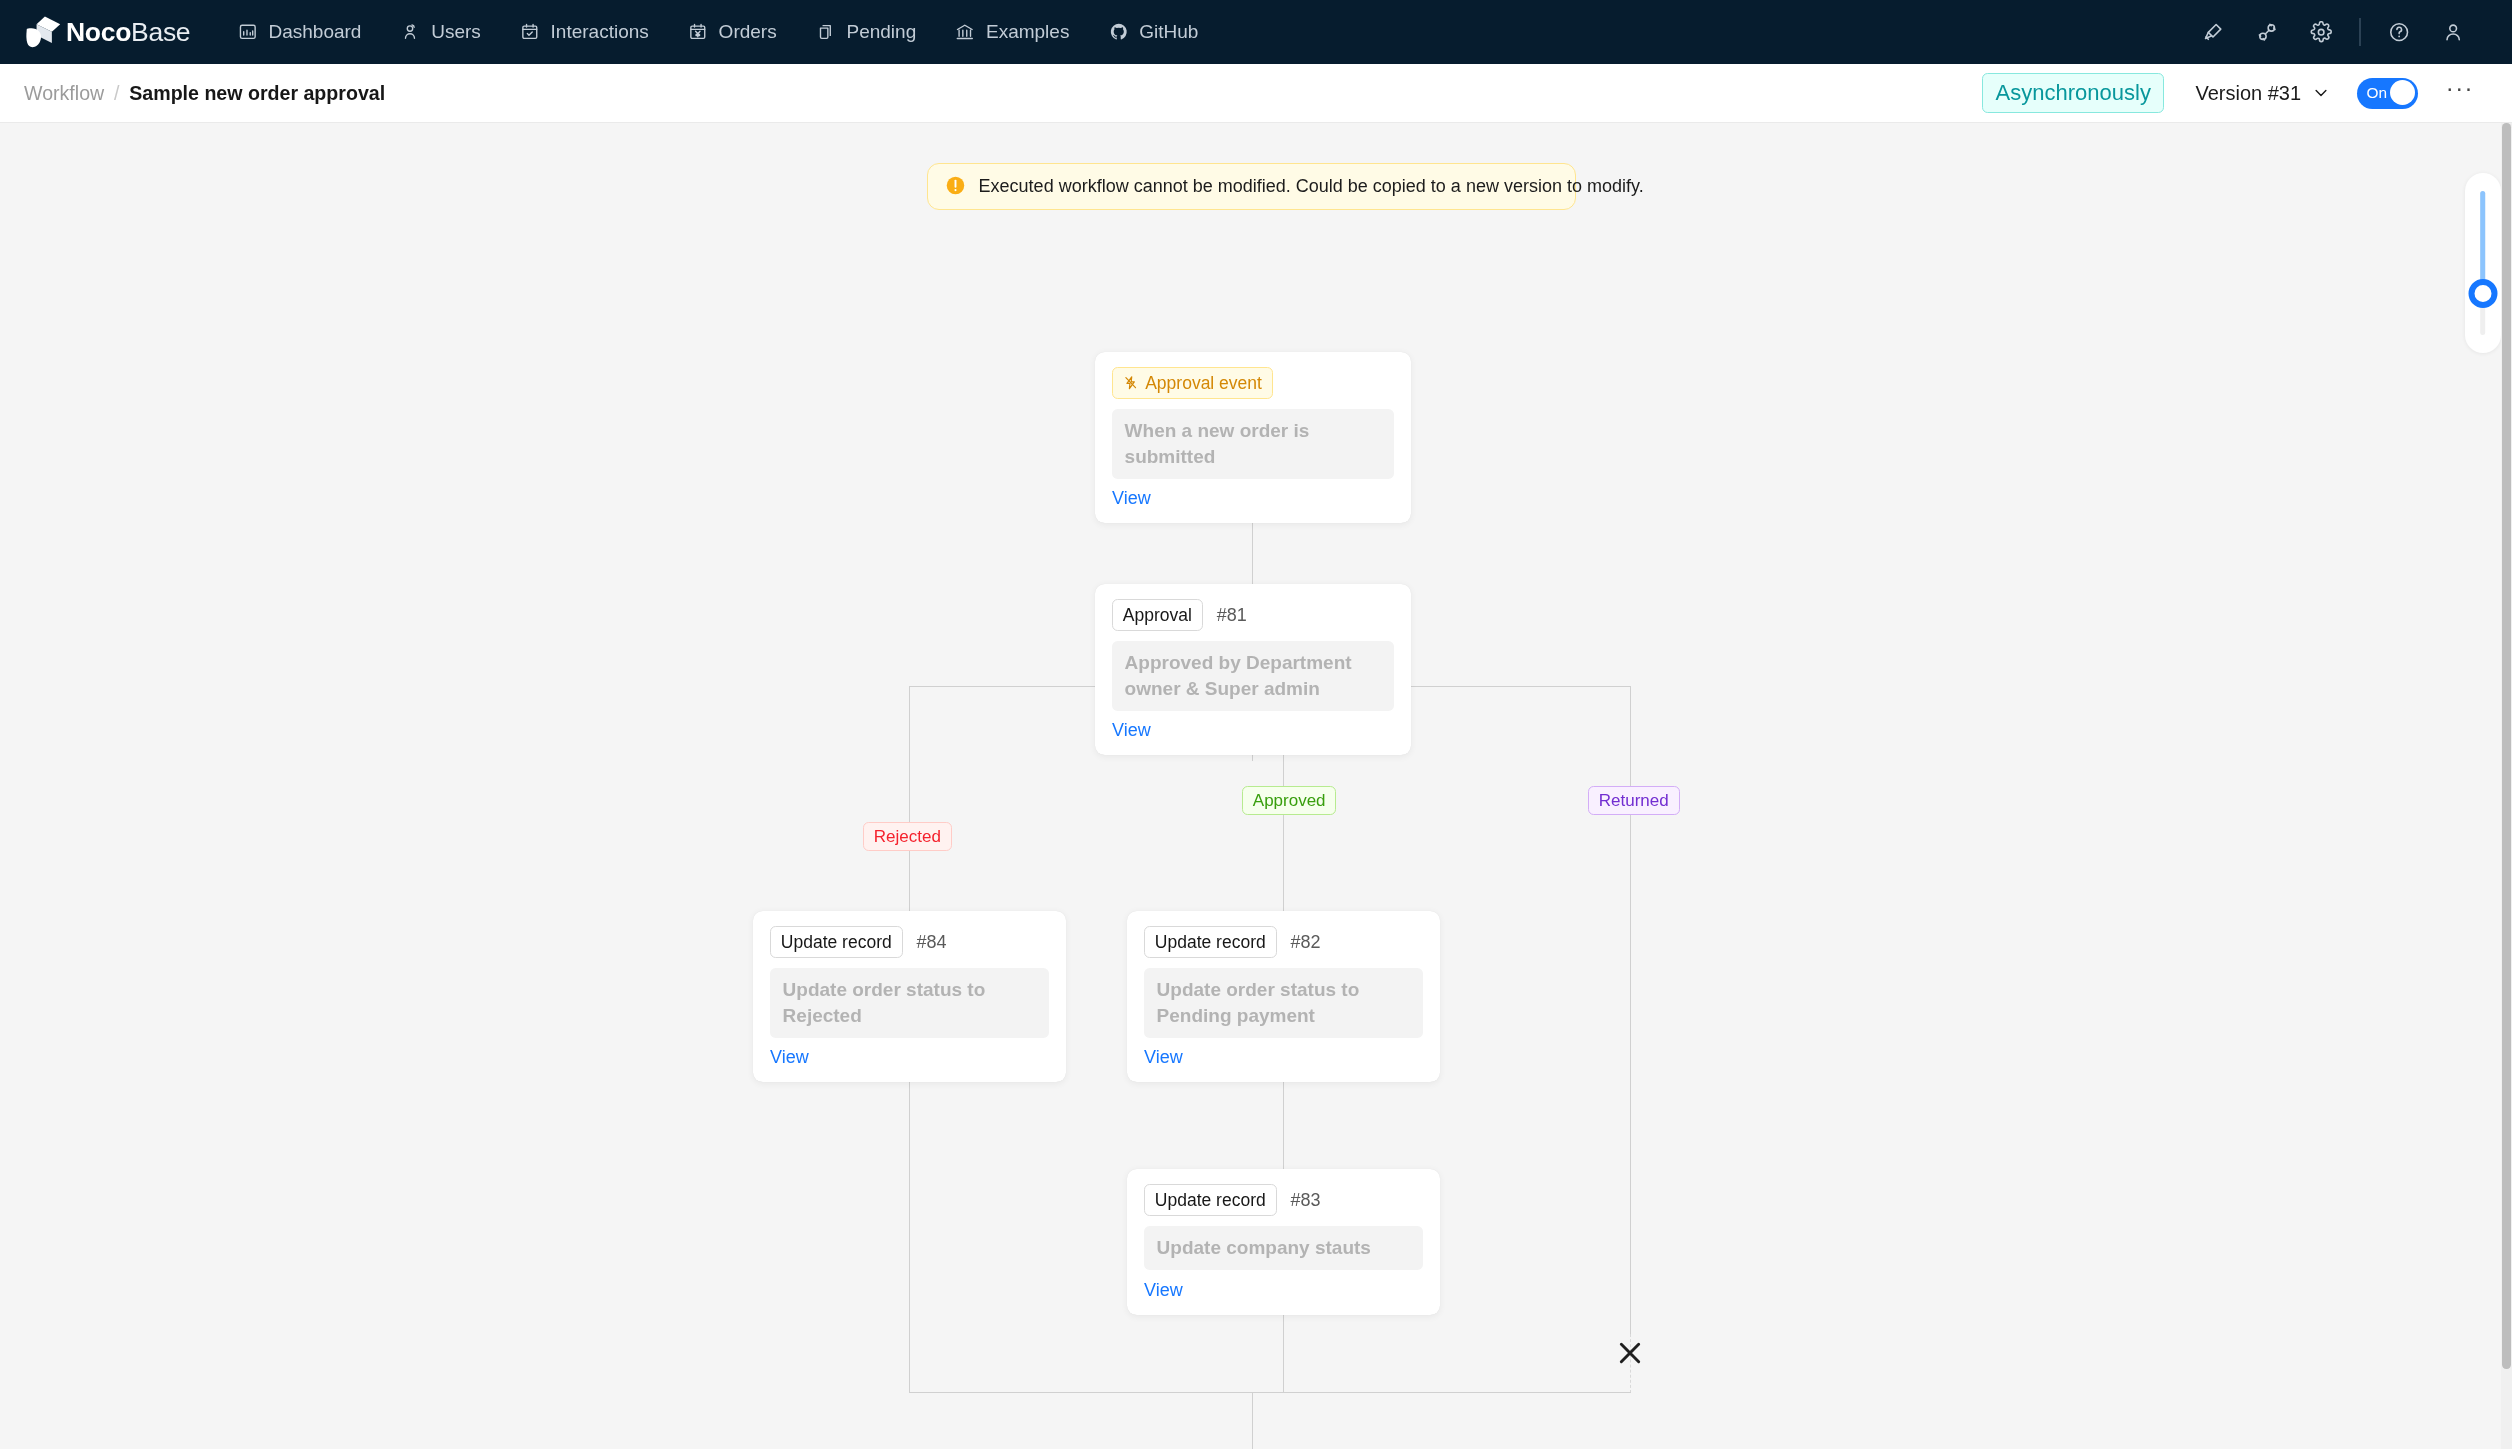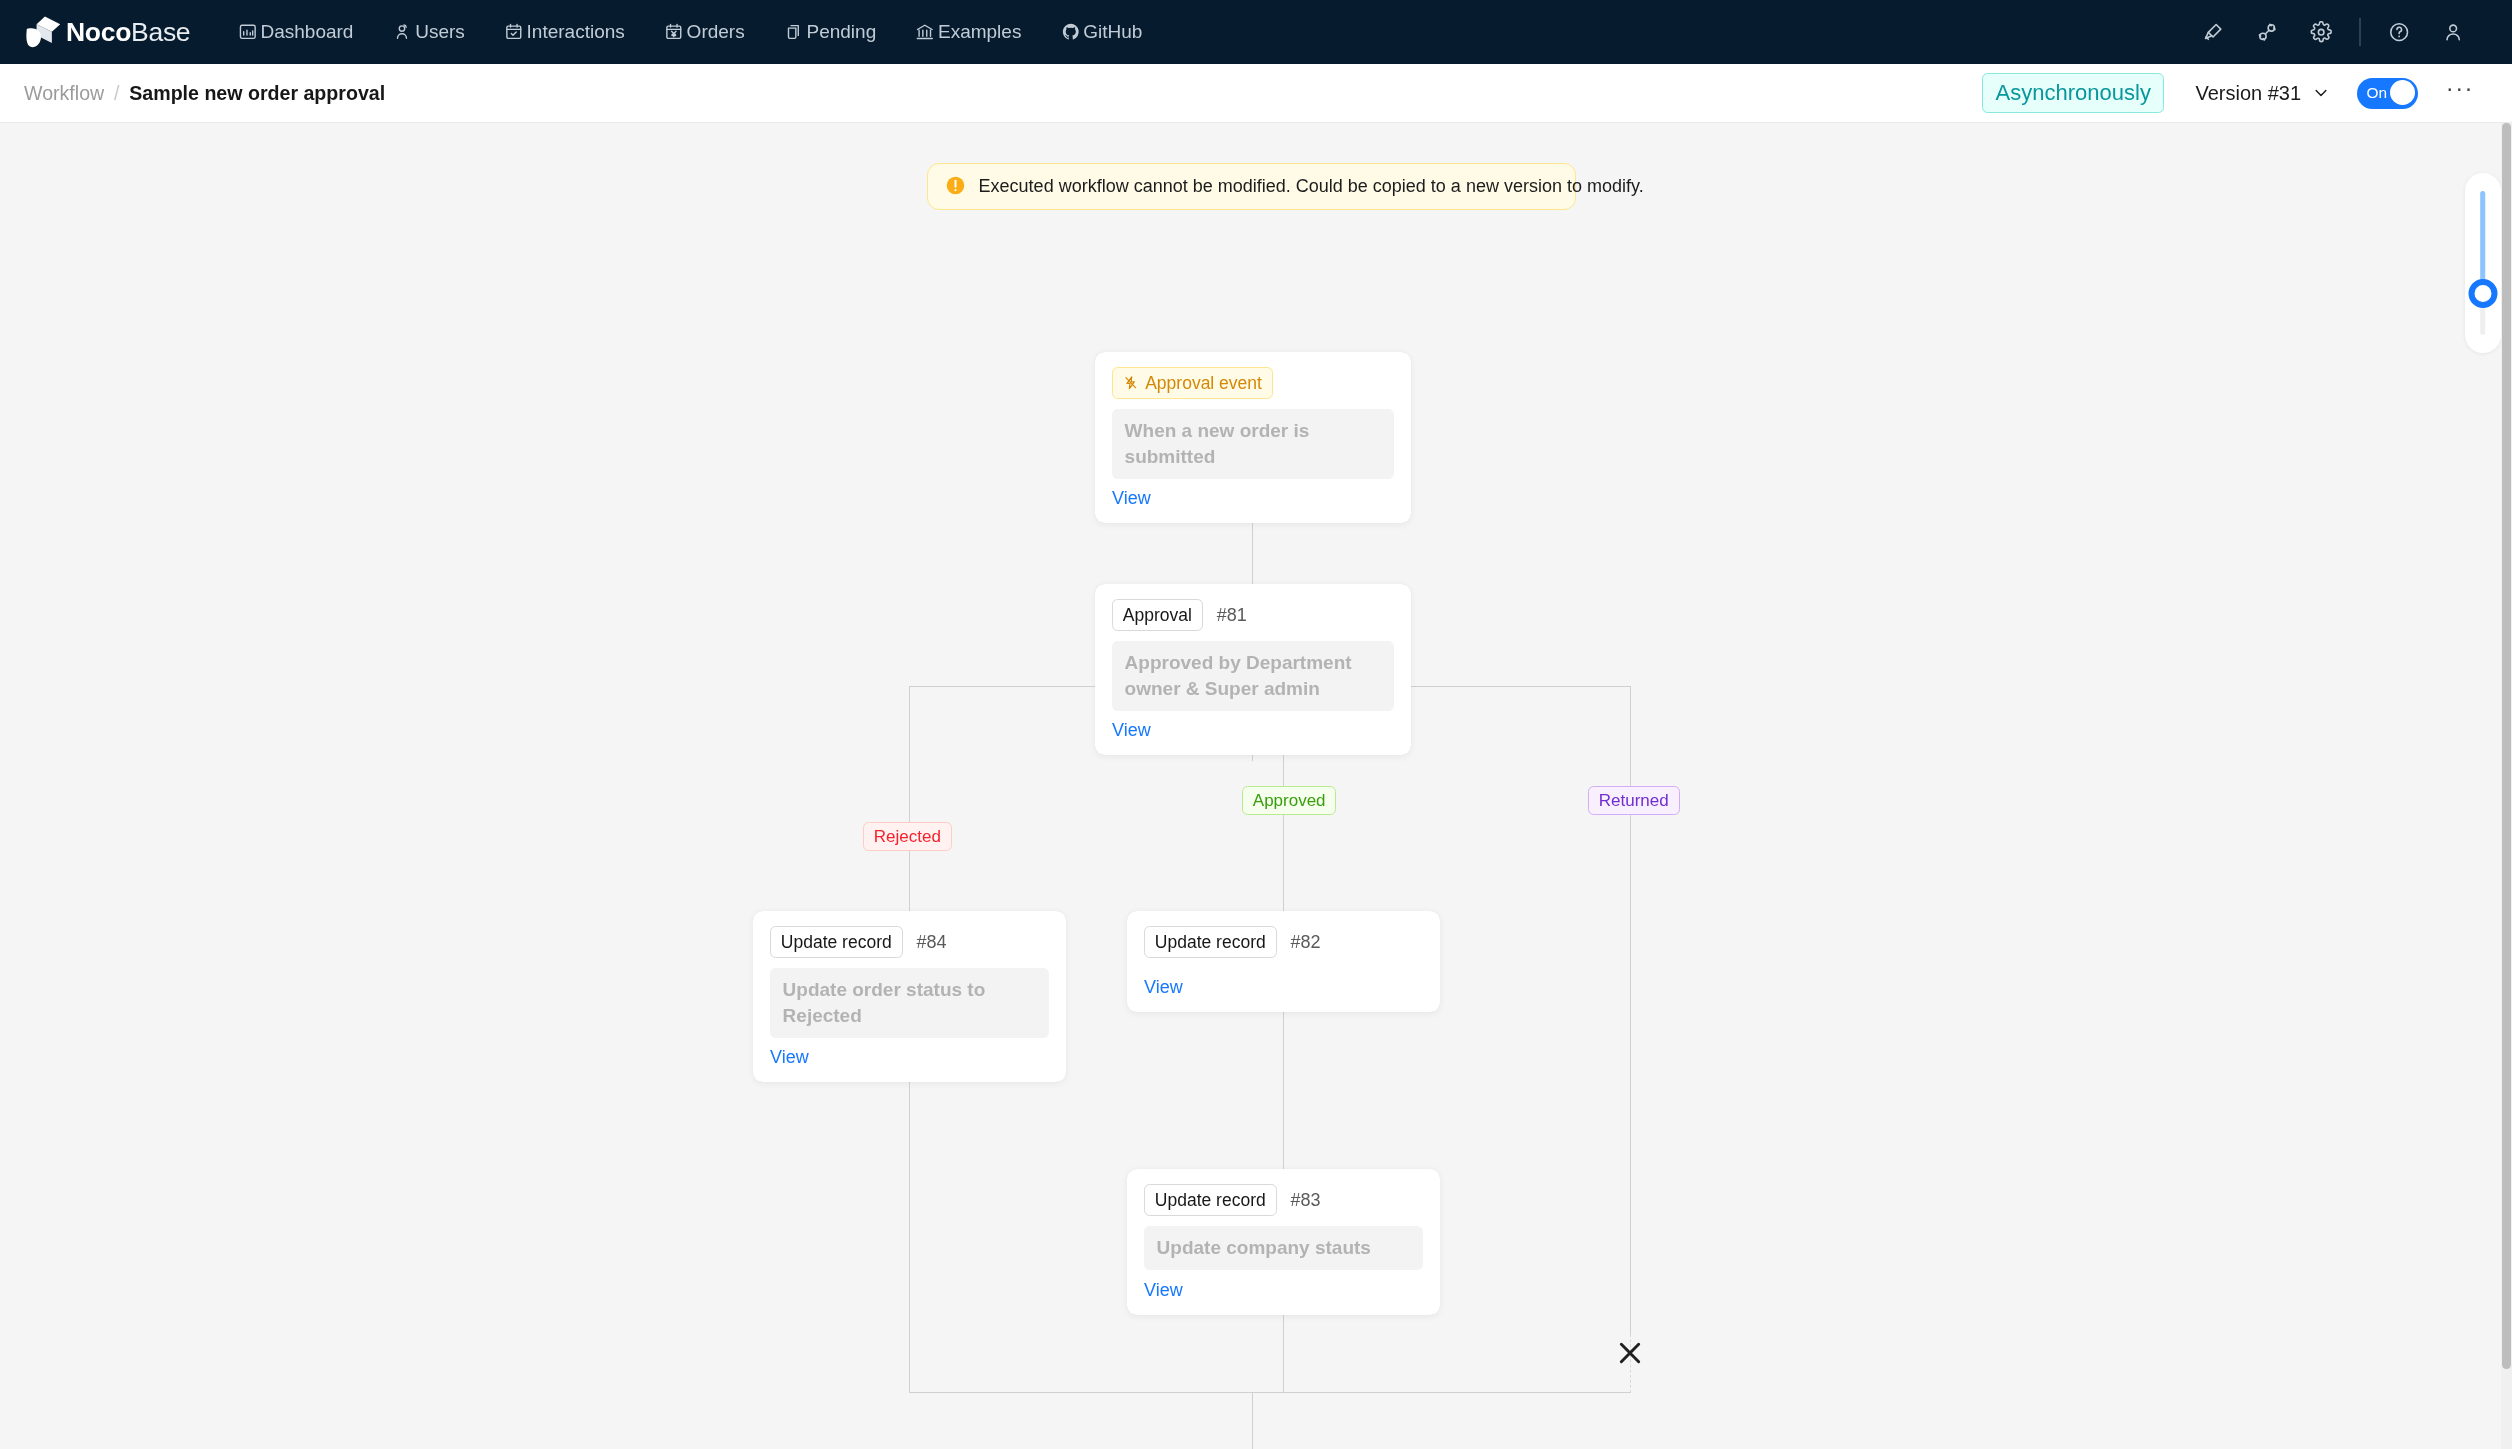--- a/index.html
+++ b/index.html
@@ -21,21 +21,21 @@
     z-index: 40;
   }
   .brand { display: flex; align-items: center; gap: 3px; margin-right: 28px; }
   .brand-logo { width: 39px; height: 35px; display: block; }
   .brand-text { font-size: 26.5px; letter-spacing: -0.3px; white-space: nowrap; }
   .brand-text .b1 { color: #ffffff; font-weight: 700; }
   .brand-text .b2 { color: #e8edf2; font-weight: 300; }
 
   .nav-items { display: flex; align-items: center; }
   .nav-item {
-    display: flex; align-items: center; gap: 3px;
+    display: flex; align-items: center; gap: 11px;
     padding: 0 19.6px; height: 64px;
     color: #c2ccd6; font-size: 19px; white-space: nowrap;
     cursor: pointer;
   }
   .nav-item .nico { width: 19.6px; height: 19.6px; display: block; flex: 0 0 19.6px; }
 
   .nav-right { margin-left: auto; display: flex; align-items: center; }
   .nav-ricon {
     width: 54px; height: 64px;
     display: flex; align-items: center; justify-content: center;
@@ -410,20 +410,21 @@
     </div>
     <div class="node-title">Update order status to Rejected</div>
     <span class="node-view">View</span>
   </div>
 
   <div class="node" style="left:1127px; top:788px; width:313px;">
     <div class="node-head">
       <span class="chip">Update record</span>
       <span class="node-id">#82</span>
     </div>
+    <div class="node-title">Update order status to Pending payment</div>
     <span class="node-view">View</span>
   </div>
 
   <div class="node" style="left:1127px; top:1046px; width:313px;">
     <div class="node-head">
       <span class="chip">Update record</span>
       <span class="node-id">#83</span>
     </div>
     <div class="node-title">Update company stauts</div>
     <span class="node-view">View</span>

